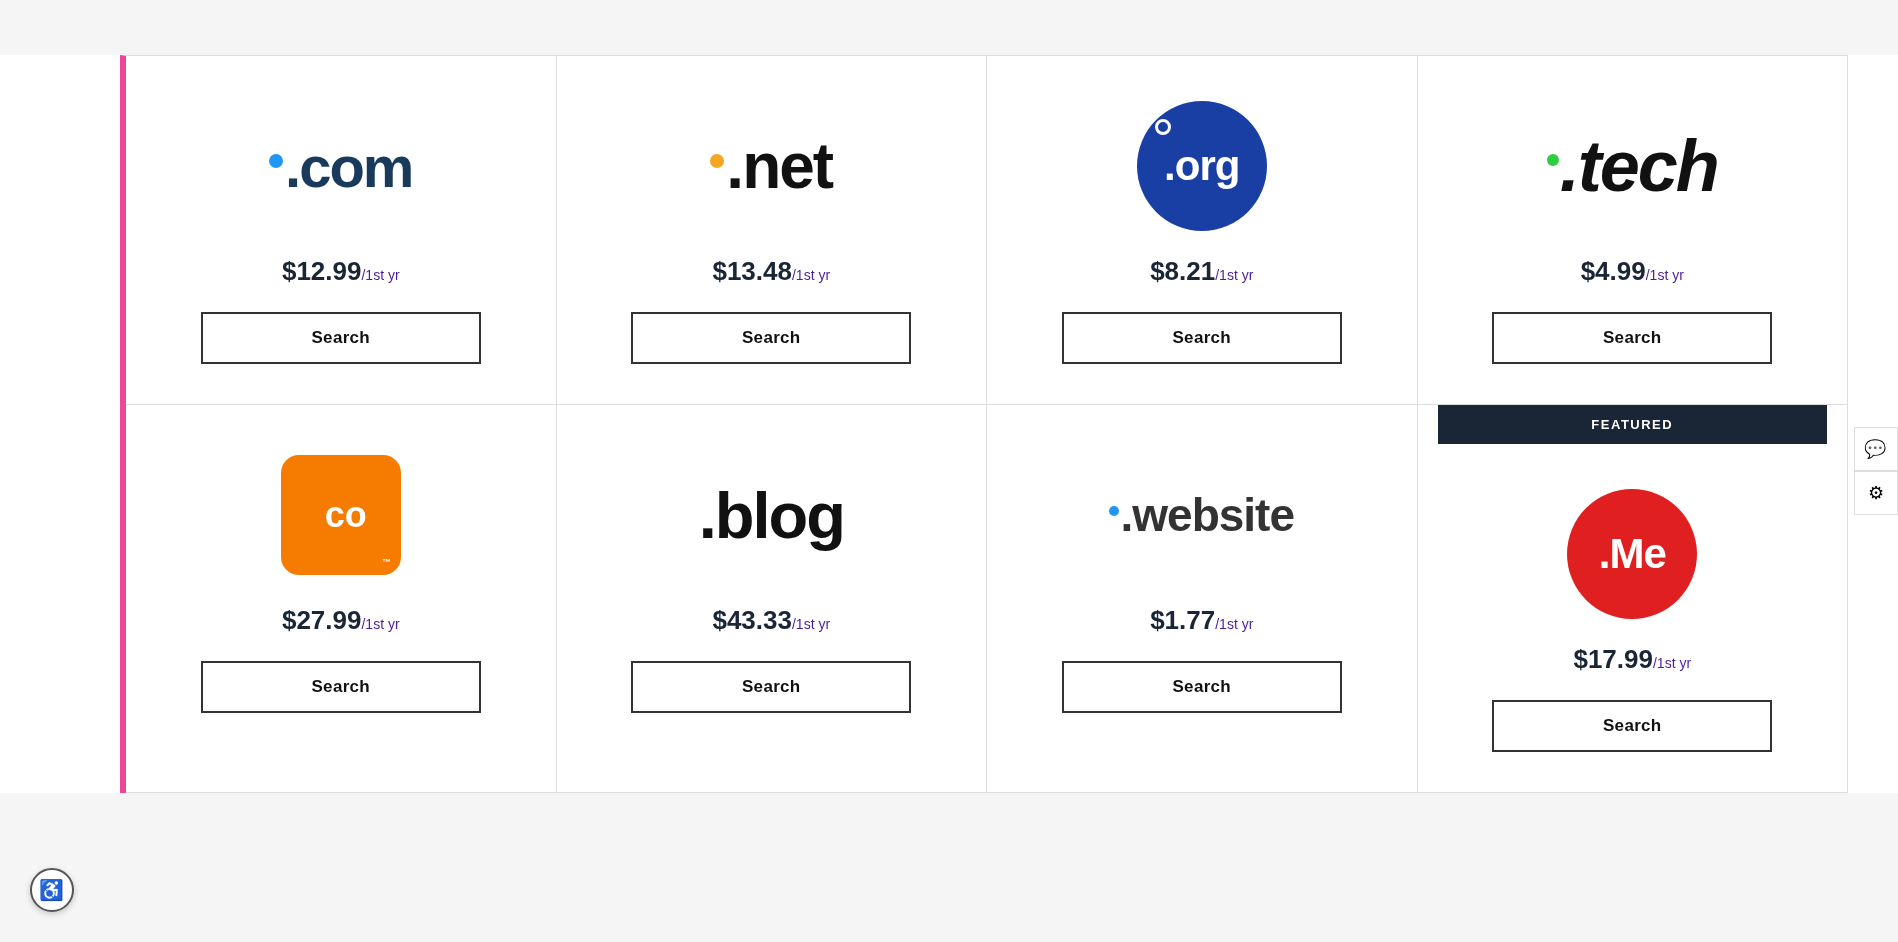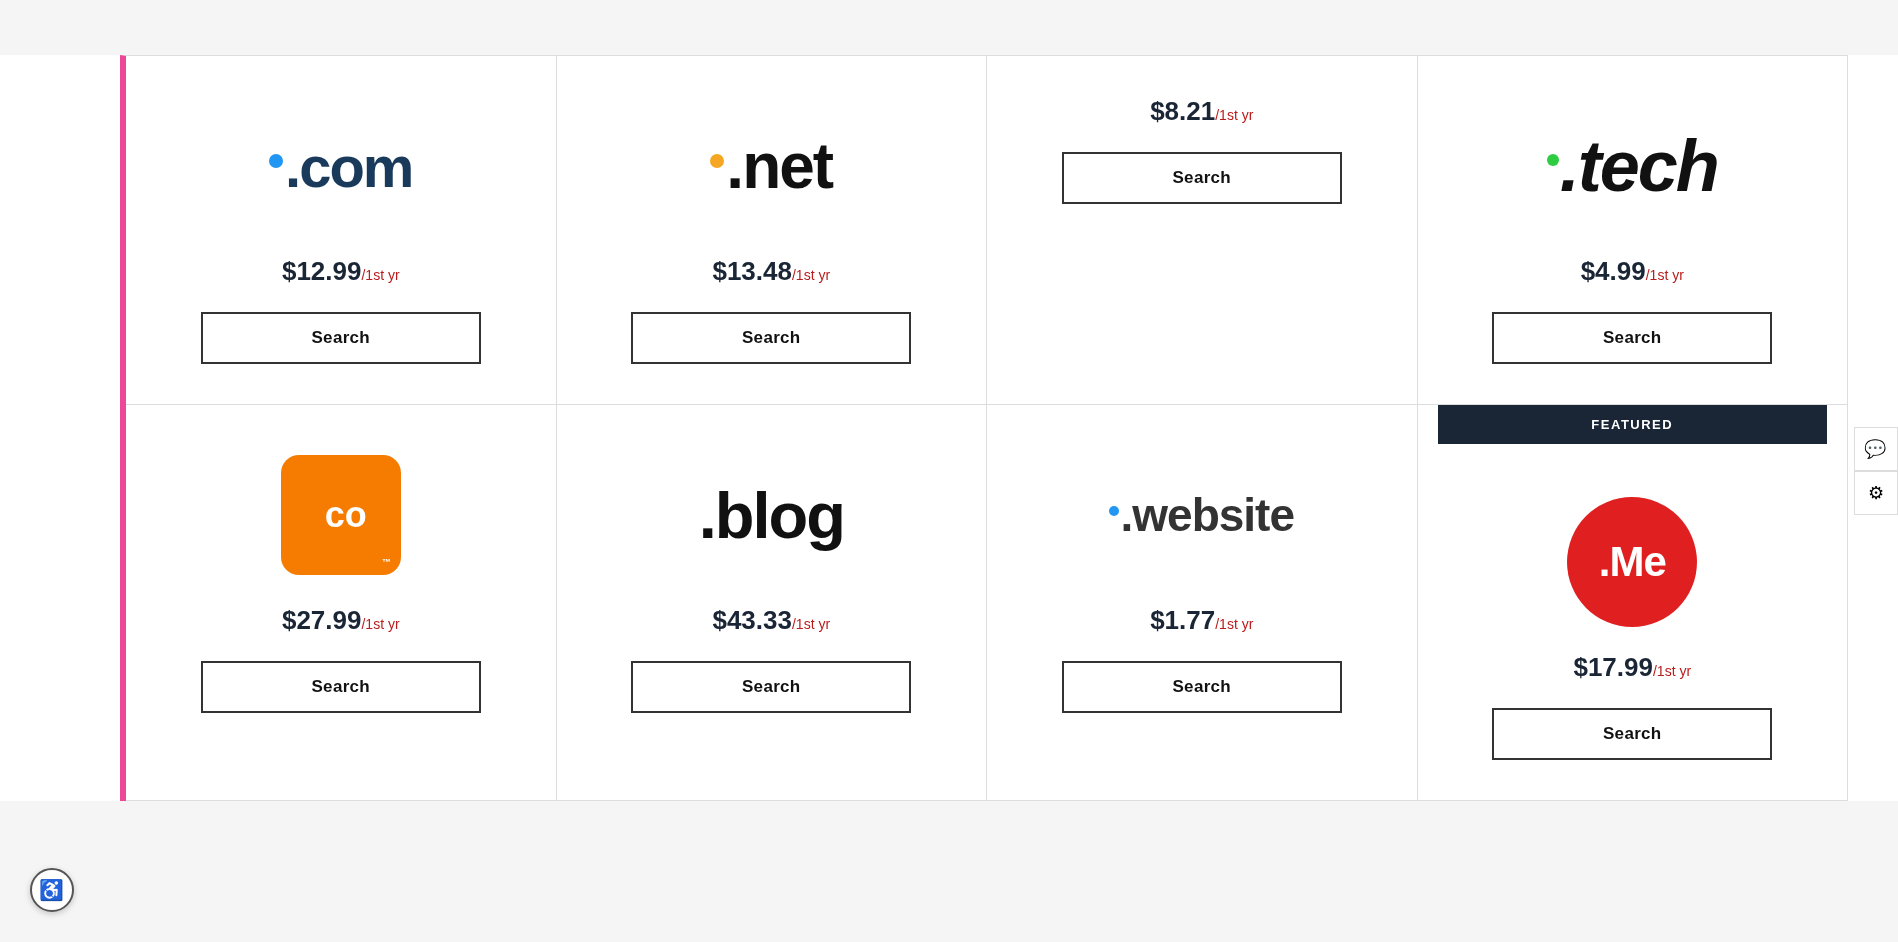--- a/index.html
+++ b/index.html
@@ -44,21 +44,21 @@
 
     .featured-banner {
       width: 100%;
       background: #1a2535;
       color: #fff;
       text-align: center;
       padding: 12px 0;
       font-size: 13px;
       font-weight: 600;
       letter-spacing: 1.5px;
-      margin-bottom: 38px;
+      margin-bottom: 30px;
     }
 
     .domain-logo-area {
       height: 140px;
       display: flex;
       align-items: center;
       justify-content: center;
       margin-bottom: 20px;
     }
 
@@ -217,21 +217,21 @@
 
     .domain-price {
       font-size: 26px;
       font-weight: 900;
       color: #1a2535;
       margin-bottom: 25px;
     }
     .domain-price .per-yr {
       font-size: 14px;
       font-weight: 400;
-      color: #b91c1c;
+      color: #4c1d95;
     }
 
     .search-btn {
       border: 2px solid #333;
       background: #fff;
       color: #111;
       font-size: 17px;
       font-weight: 600;
       padding: 14px 0;
       width: 280px;
@@ -311,20 +311,26 @@
           <span class="net-dot"></span>.net
         </div>
       </div>
       <div class="domain-price">
         <span>$13.48</span><span class="per-yr">/1st yr</span>
       </div>
       <button class="search-btn">Search</button>
     </div>
 
     <div class="domain-card">
+      <div class="domain-logo-area">
+        <div class="org-logo-circle">
+          <span class="org-dot"></span>
+          <span class="org-text">.org</span>
+        </div>
+      </div>
       <div class="domain-price">
         <span>$8.21</span><span class="per-yr">/1st yr</span>
       </div>
       <button class="search-btn">Search</button>
     </div>
 
     <div class="domain-card">
       <div class="domain-logo-area">
         <div class="tech-logo">
           <span class="tech-dot"></span>.tech

